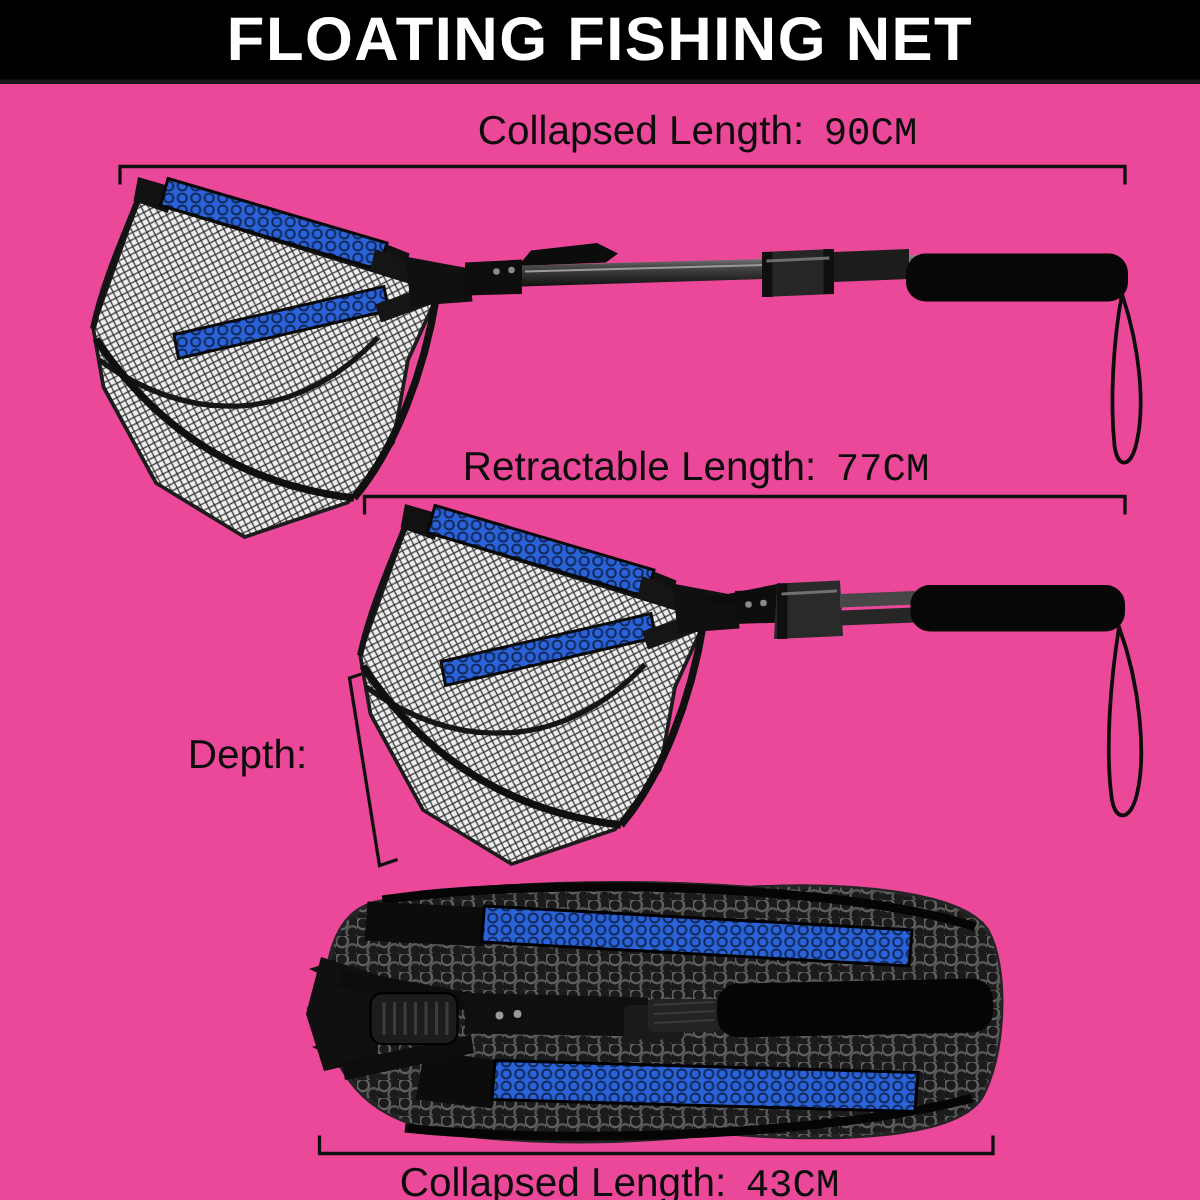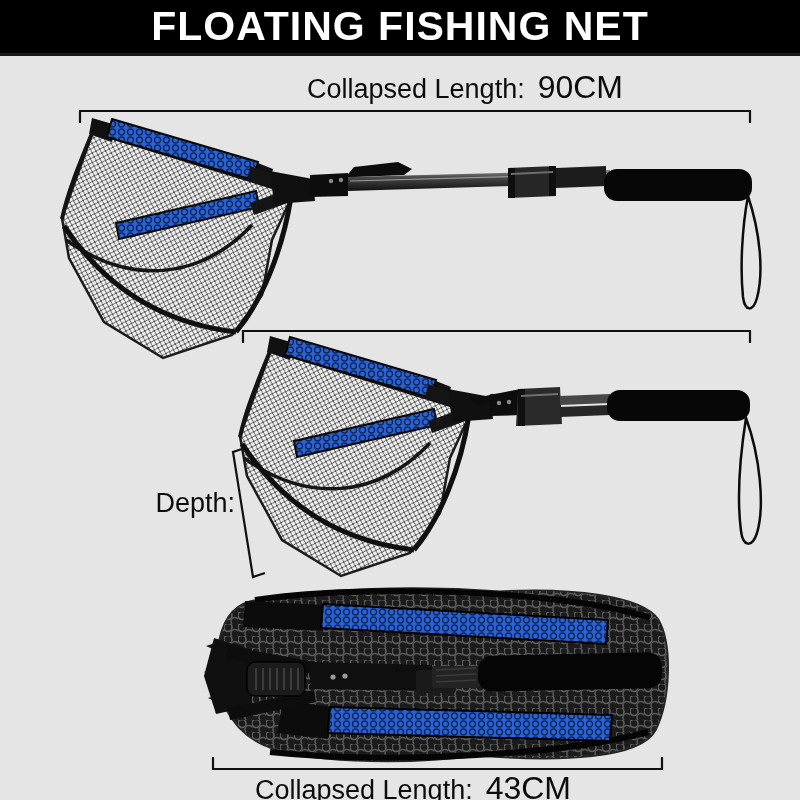--- a/index.html
+++ b/index.html
@@ -1,25 +1,25 @@
 <!DOCTYPE html>
 <html><head>
 <meta charset="utf-8">
 <style>
   html,body{margin:0;padding:0;background:#fff;}
-  .stage{position:relative;width:800px;height:800px;background:#e5e5e5;overflow:hidden;
+  .stage{position:relative;width:800px;height:800px;background:#ec4899;overflow:hidden;
          font-family:"Liberation Sans",sans-serif;color:#0c0c0c;}
   
   .banner{position:absolute;top:0;left:0;width:800px;height:53px;background:#000;
           border-bottom:3px solid #1a1a1a;display:flex;align-items:center;justify-content:center;z-index:3;}
   .banner h1{margin:0;font-size:41px;line-height:1;font-weight:700;color:#fff;letter-spacing:1px;white-space:nowrap;}
   
   .spec{position:absolute;font-size:27px;line-height:32px;text-align:center;white-space:nowrap;z-index:3;}
-  .spec .val{margin-left:13px;font-size:32px;}
-  .depth-block div{line-height:30px;text-align:right;}
+  .spec .val{margin-left:13px;font-size:26px;font-family:Liberation Mono, monospace;}
+  .depth-block div{line-height:30px;}
   .depth-block div + div{margin-top:9px;}
   
   svg.art{position:absolute;top:0;left:0;z-index:1;}
 </style>
 </head>
 <body>
 
 <div class="stage">
 
   <svg class="art" width="800" height="800" viewBox="0 0 800 800">
@@ -135,20 +135,23 @@
   </svg>
 
   <header class="banner">
     <h1>FLOATING FISHING NET</h1>
   </header>
 
   <div class="spec" style="top:71px;left:130px;width:670px;">
     <span>Collapsed Length:</span><span class="val">90CM</span>
   </div>
 
+  <div class="spec" style="top:295px;left:130px;width:668px;">
+    <span>Retractable Length:</span><span class="val">77CM</span>
+  </div>
 
   <div class="spec depth-block" style="top:488px;left:95px;width:140px;">
     <div>Depth:</div>
   </div>
 
 
   <div class="spec" style="top:772px;left:113px;width:600px;">
     <span>Collapsed Length:</span><span class="val">43CM</span>
   </div>
 

